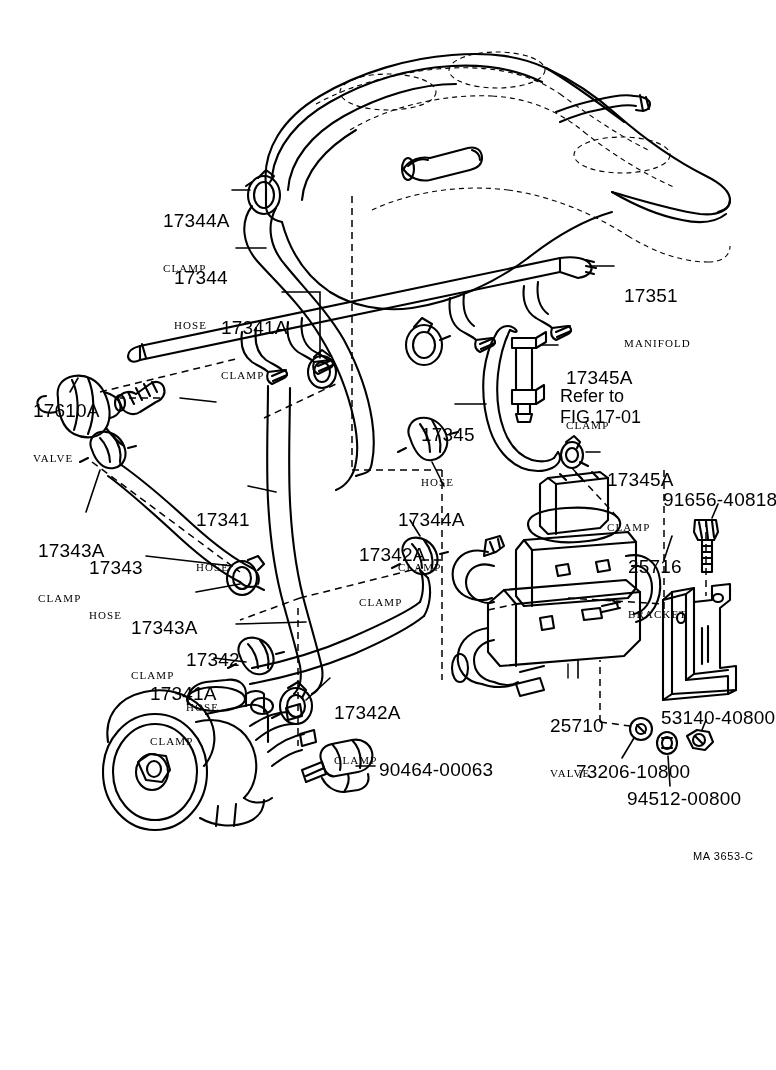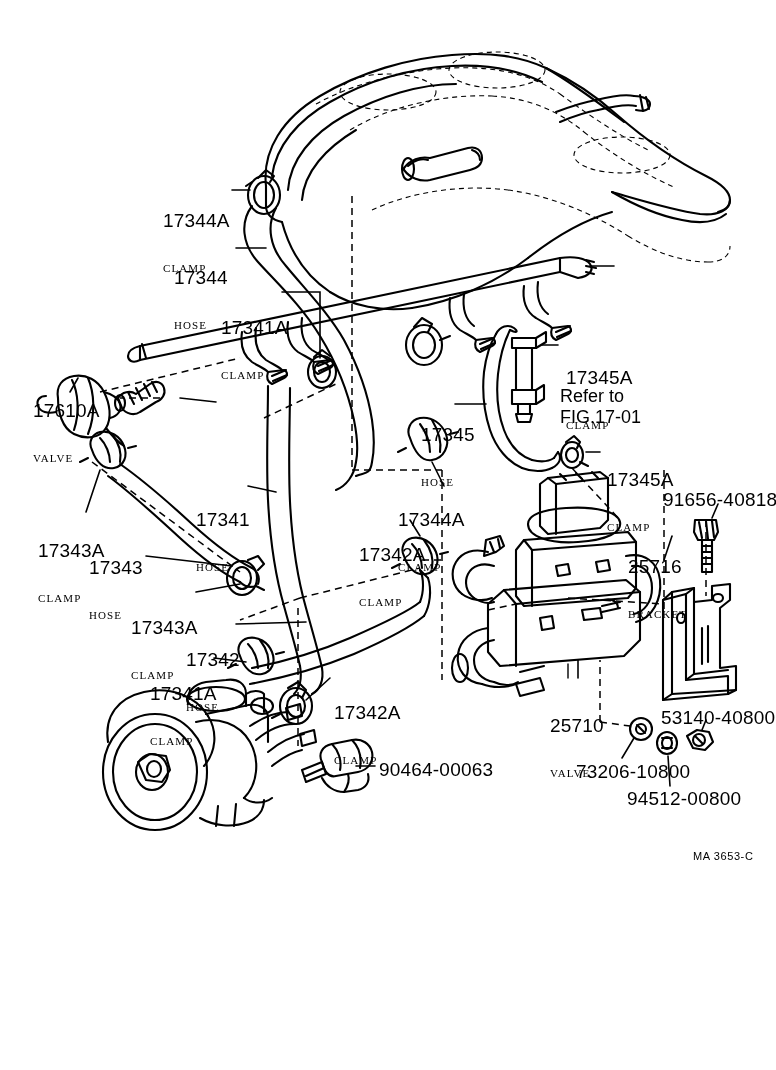--- a/index.html
+++ b/index.html
@@ -376,20 +376,24 @@
     <div class="sub">CLAMP</div>
   </div>
   <div class="lbl" style="left:174px;top:235px">
     <div class="pn">17344</div>
     <div class="sub">HOSE</div>
   </div>
   <div class="lbl" style="left:221px;top:285px">
     <div class="pn">17341A</div>
     <div class="sub">CLAMP</div>
   </div>
+  <div class="lbl" style="left:624px;top:253px">
+    <div class="pn">17351</div>
+    <div class="sub">MANIFOLD</div>
+  </div>
   <div class="lbl" style="left:566px;top:335px">
     <div class="pn">17345A</div>
     <div class="sub">CLAMP</div>
   </div>
   <div class="lbl" style="left:33px;top:368px">
     <div class="pn">17610A</div>
     <div class="sub">VALVE</div>
   </div>
   <div class="lbl" style="left:421px;top:392px">
     <div class="pn">17345</div>

